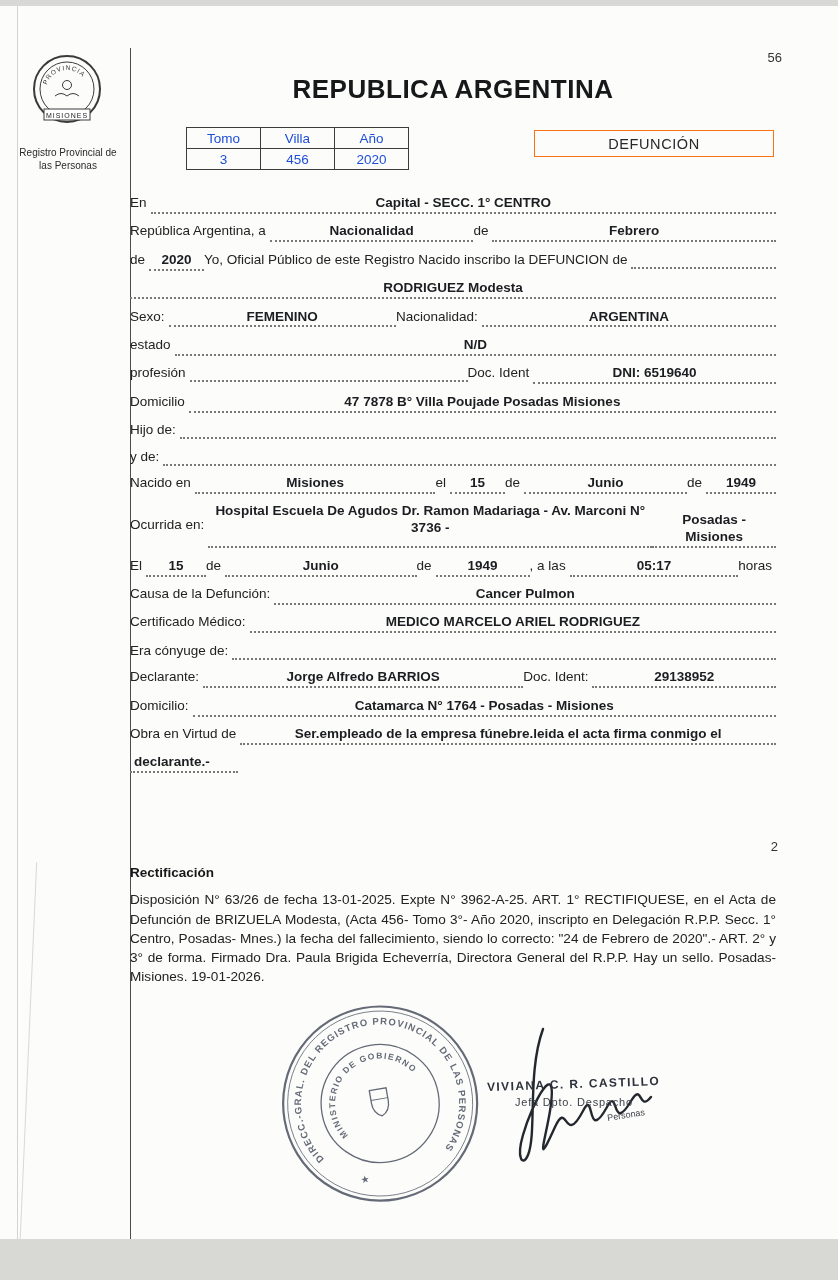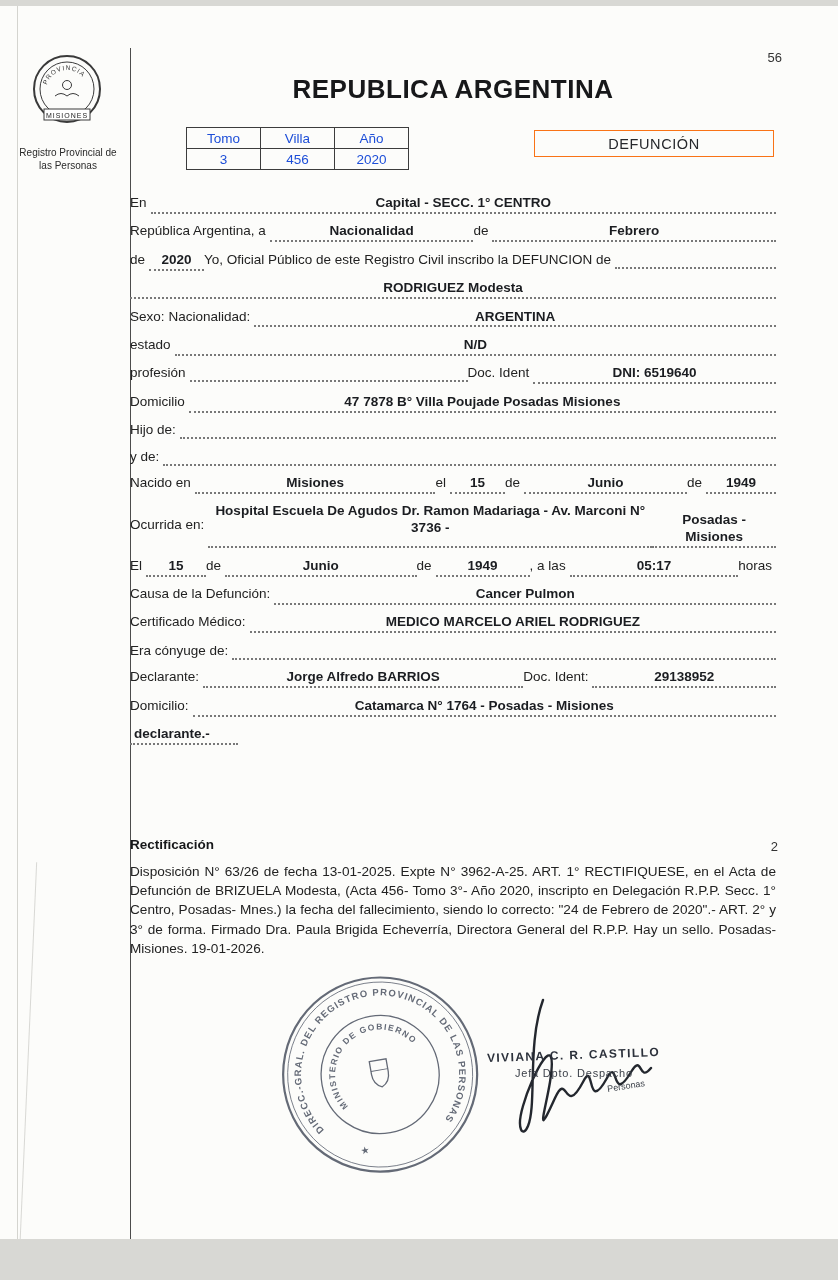--- a/index.html
+++ b/index.html
@@ -115,30 +115,31 @@
       <div class="row">
         <span class="lbl">República Argentina, a</span>
         <span class="val" style="flex:1.1">Nacionalidad</span>
         <span class="lbl">de</span>
         <span class="val" style="flex:1.55">Febrero</span>
       </div>
 
       <div class="row">
         <span class="lbl">de</span>
         <span class="val w55">2020</span>
-        <span class="lbl">Yo, Oficial Público de este Registro Civil inscribo la DEFUNCION de</span>
+        <span class="lbl">Yo, Oficial Público de este Registro Nacido inscribo la DEFUNCION de</span>
         <span class="val fill"></span>
       </div>
 
       <div class="row">
         <span class="val fill">RODRIGUEZ Modesta</span>
       </div>
 
       <div class="row">
         <span class="lbl">Sexo:</span>
+        <span class="val" style="flex:1.15">FEMENINO</span>
         <span class="lbl">Nacionalidad:</span>
         <span class="val" style="flex:1.5">ARGENTINA</span>
       </div>
 
       <div class="row">
         <span class="lbl">estado</span>
         <span class="val fill">N/D</span>
       </div>
 
       <div class="row">
@@ -214,20 +215,24 @@
         <span class="val" style="flex:1.6">Jorge Alfredo BARRIOS</span>
         <span class="lbl">Doc. Ident:</span>
         <span class="val" style="flex:0.9">29138952</span>
       </div>
 
       <div class="row">
         <span class="lbl">Domicilio:</span>
         <span class="val fill">Catamarca N° 1764 - Posadas - Misiones</span>
       </div>
 
+      <div class="row">
+        <span class="lbl">Obra en Virtud de</span>
+        <span class="val fill">Ser.empleado de la empresa fúnebre.leida el acta firma conmigo el</span>
+      </div>
       <div class="row">
         <span class="val left" style="padding-right:28px">declarante.-</span>
       </div>
 
     </div>
 
     <div class="rect-heading">Rectificación</div>
     <p class="rect-body">Disposición N° 63/26 de fecha 13-01-2025. Expte N° 3962-A-25. ART. 1° RECTIFIQUESE, en el Acta de Defunción de BRIZUELA Modesta, (Acta 456- Tomo 3°- Año 2020, inscripto en Delegación R.P.P. Secc. 1° Centro, Posadas- Mnes.) la fecha del fallecimiento, siendo lo correcto: "24 de Febrero de 2020".- ART. 2° y 3° de forma. Firmado Dra. Paula Brigida Echeverría, Directora General del R.P.P. Hay un sello. Posadas- Misiones. 19-01-2026.</p>
 
     <div class="stamp-sig">

